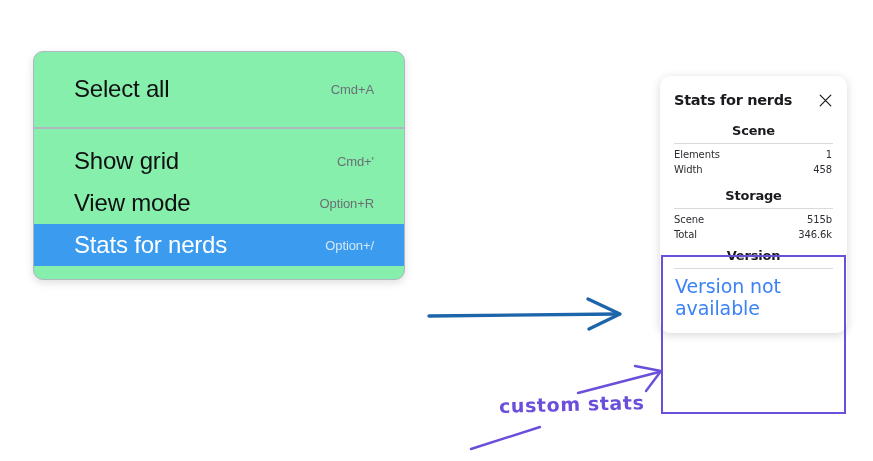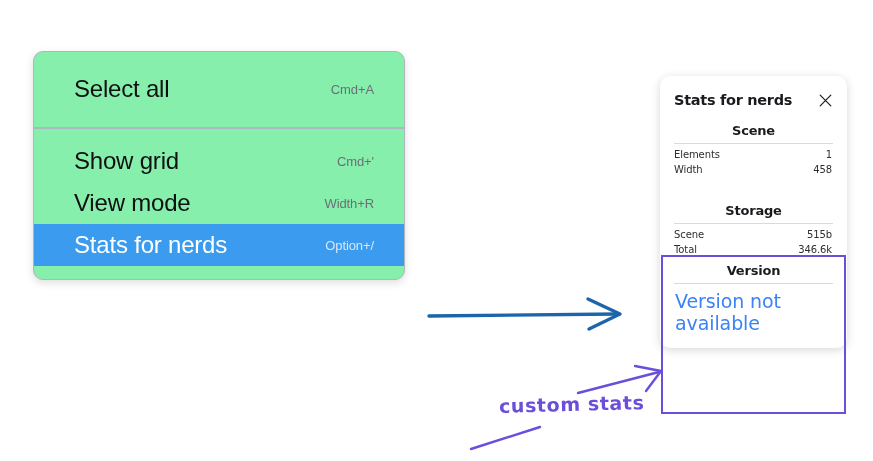--- a/index.html
+++ b/index.html
@@ -180,21 +180,21 @@
     </div>
   </div>
 
   <div class="menu-section section-bottom">
     <div class="menu-item">
       <span class="mi-label">Show grid</span>
       <span class="mi-shortcut">Cmd+'</span>
     </div>
     <div class="menu-item">
       <span class="mi-label">View mode</span>
-      <span class="mi-shortcut">Width+R</span>
+      <span class="mi-shortcut">Option+R</span>
     </div>
     <div class="menu-item selected">
       <span class="mi-label">Stats for nerds</span>
       <span class="mi-shortcut">Option+/</span>
     </div>
   </div>
 
 </div>
 
 <div id="stats-panel">
@@ -214,21 +214,21 @@
     <div class="sp-row">
       <span class="sp-lab">Elements</span>
       <span class="sp-val">1</span>
     </div>
     <div class="sp-row">
       <span class="sp-lab">Width</span>
       <span class="sp-val">458</span>
     </div>
   </div>
 
-  <div class="sp-group" style="margin-top:24px;">
+  <div class="sp-group" style="margin-top:9px;">
     <div class="sp-group-title">Storage</div>
     <div class="sp-divider"></div>
     <div class="sp-row">
       <span class="sp-lab">Scene</span>
       <span class="sp-val">515b</span>
     </div>
     <div class="sp-row">
       <span class="sp-lab">Total</span>
       <span class="sp-val">346.6k</span>
     </div>

